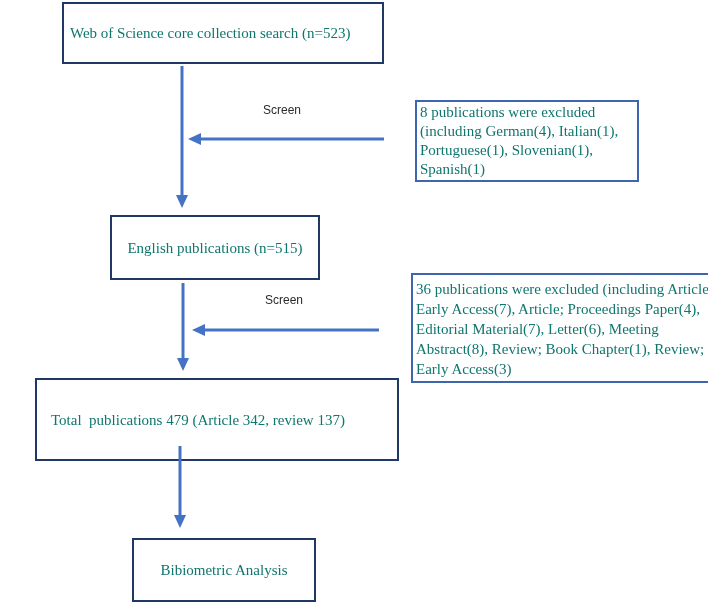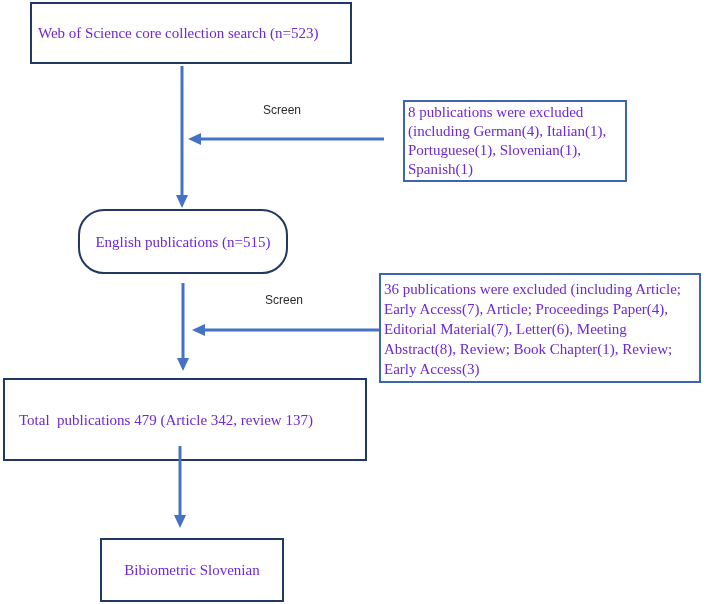--- a/index.html
+++ b/index.html
@@ -12,41 +12,42 @@
     width: 708px;
     height: 604px;
     background: #ffffff;
     overflow: hidden;
     font-family: "Liberation Serif", serif;
   }
   .box {
     position: absolute;
     box-sizing: border-box;
     background: #ffffff;
-    color: #6d28d9;
+    color: #0f766e;
     font-family: "Liberation Serif", serif;
     font-size: 15px;
     line-height: 20px;
     white-space: pre;
+    margin-left: 32px;
   }
   .box.primary { border: 2px solid #1f3864; }
   .box.secondary { border: 2px solid #3e66b0; }
   .vcenter {
     display: flex;
     align-items: center;
   }
   .hcenter {
     display: flex;
     align-items: center;
     justify-content: center;
     text-align: center;
   }
   #box-wos     { left: 30px;  top: 2px;   width: 322px; height: 62px; padding-left: 6px; }
-  #box-excl1   { left: 403px; top: 100px; width: 224px; height: 82px; padding: 1px 3px; line-height: 19px; }
-  #box-english { left: 78px;  top: 209px; width: 210px; height: 65px; border-radius: 26px; }
+  #box-excl1   { left: 383px; top: 100px; width: 224px; height: 82px; padding: 1px 3px; line-height: 19px; }
+  #box-english { left: 78px;  top: 215px; width: 210px; height: 65px; }
   #box-excl2   { left: 379px; top: 273px; width: 322px; height: 110px; padding: 4px 3px; font-family: Liberation Serif, serif; }
   #box-total   { left: 3px;   top: 378px; width: 364px; height: 83px; padding-left: 14px; }
   #box-bib     { left: 100px; top: 538px; width: 184px; height: 64px; }
   .screen-label {
     position: absolute;
     font-family: "Liberation Sans", sans-serif;
     font-size: 12px;
     color: #2b2b2b;
   }
   #screen-1 { left: 263px; top: 103px; }
@@ -80,21 +81,21 @@
   <div class="box primary hcenter" id="box-english">English publications (n=515)</div>
 
   <div class="box secondary" id="box-excl2">36 publications were excluded (including Article;
 Early Access(7), Article; Proceedings Paper(4),
 Editorial Material(7), Letter(6), Meeting
 Abstract(8), Review; Book Chapter(1), Review;
 Early Access(3)</div>
 
   <div class="box primary vcenter" id="box-total">Total  publications 479 (Article 342, review 137)</div>
 
-  <div class="box primary hcenter" id="box-bib">Bibiometric Slovenian</div>
+  <div class="box primary hcenter" id="box-bib">Bibiometric Analysis</div>
 
   <div class="screen-label" id="screen-1">Screen</div>
 
   <div class="screen-label" id="screen-2">Screen</div>
 
   <svg class="arrows" width="708" height="604" viewBox="0 0 708 604">
 
     <g>
       <line x1="182" y1="66" x2="182" y2="197"></line>
       <polygon points="182,208 176,195 188,195"></polygon>

